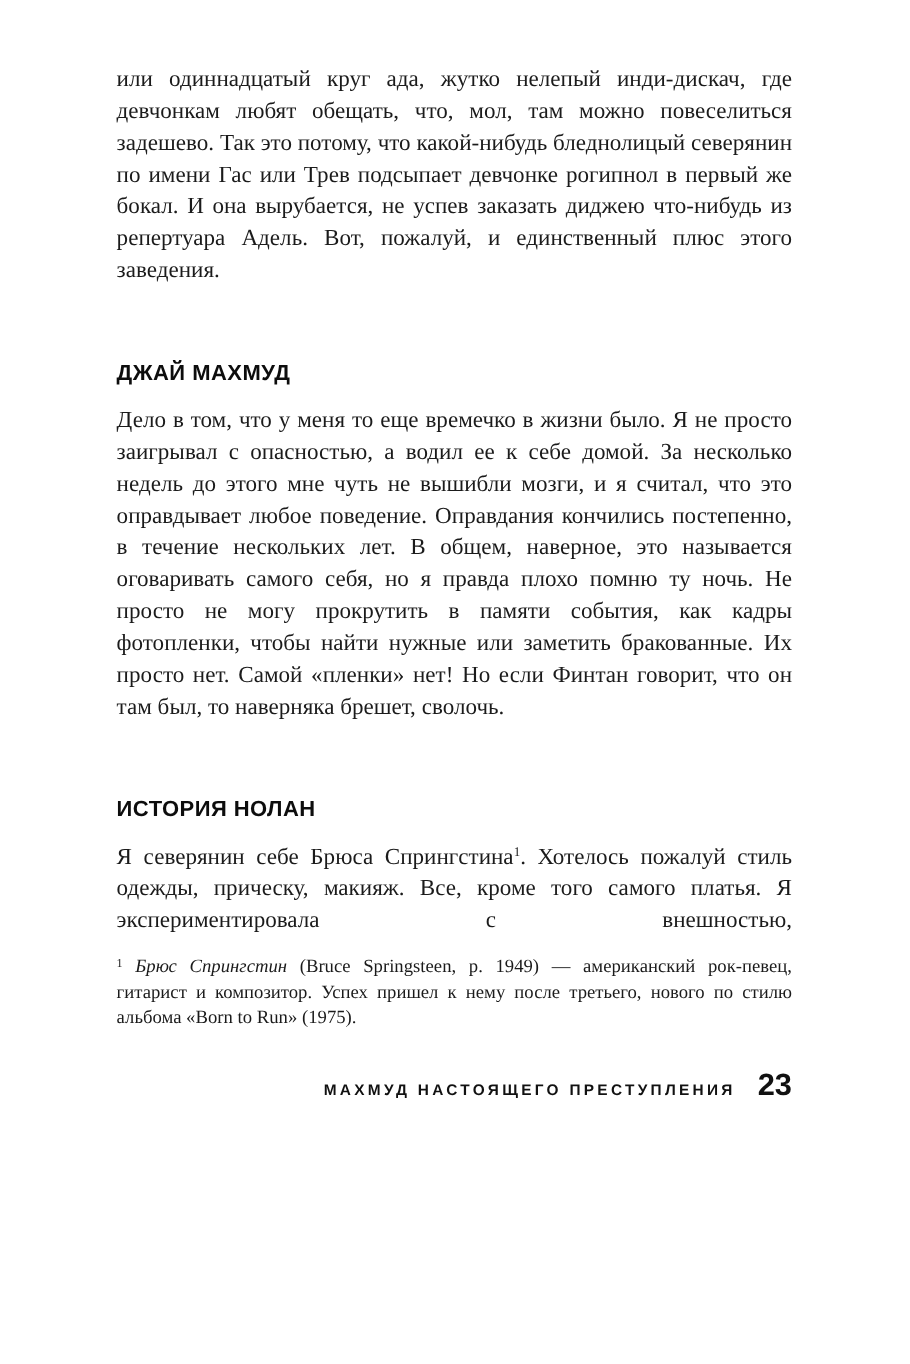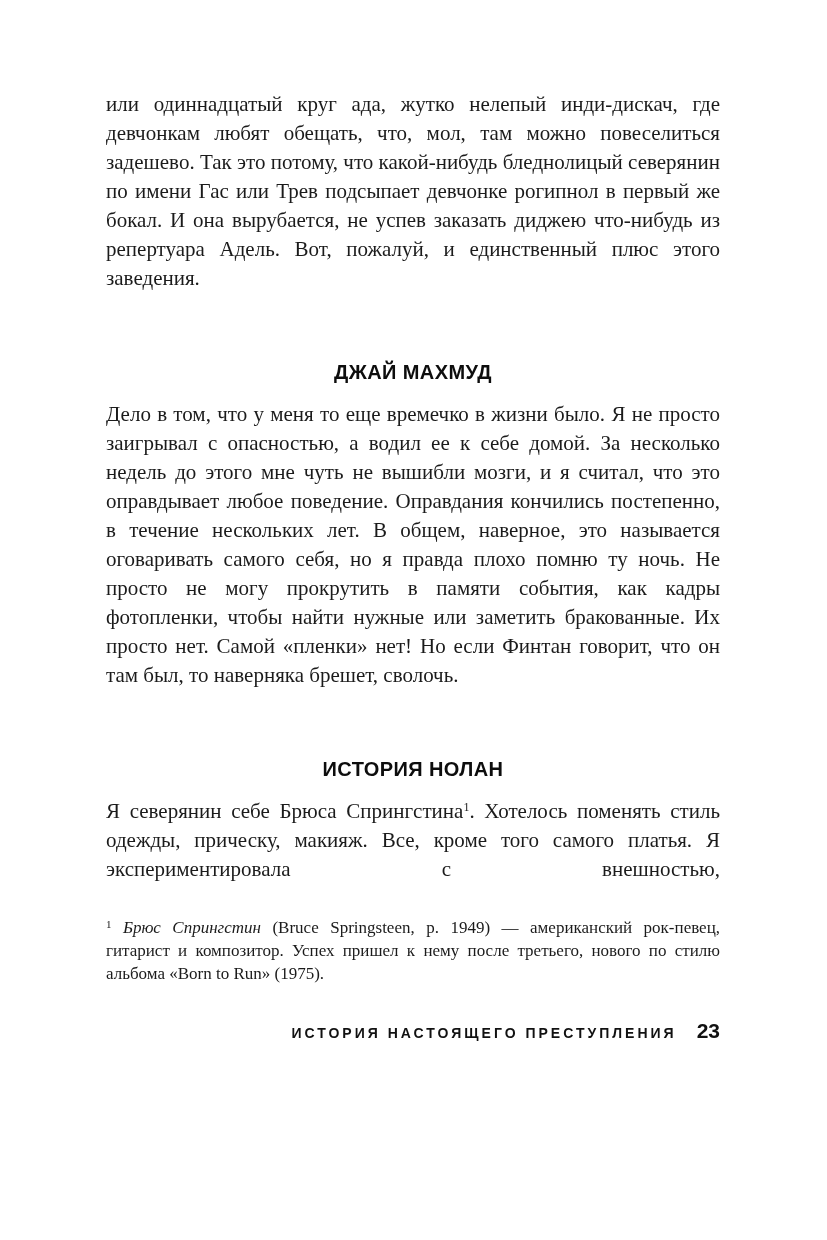--- a/index.html
+++ b/index.html
@@ -8,50 +8,49 @@
     width: 827px;
     height: 1240px;
     font-family: "Liberation Serif", "DejaVu Serif", serif;
     color: #1a1a1a;
     overflow: hidden;
   }
   .page {
     width: 827px;
     height: 1240px;
     background: #ffffff;
-    padding: 90px 107px 0 106px;
+    padding: 57px 107px 0 106px;
   }
   .body-par {
     font-size: 21px;
     line-height: 29px;
     text-align: justify;
     color: #1b1b1b;
   }
   .justify-last {
     text-align-last: justify;
   }
   .section-header {
     font-family: "Liberation Sans", "DejaVu Sans", sans-serif;
     font-weight: 700;
     font-size: 20px;
     letter-spacing: 0.4px;
     color: #0d0d0d;
     margin-top: 68px;
     margin-bottom: 16px;
-    text-align: center;
   }
   sup.fn-ref, sup.fn-marker {
     font-size: 12px;
     line-height: 0;
     vertical-align: baseline;
     position: relative;
     top: -7px;
   }
   .footnote {
-    margin-top: 32px;
+    margin-top: 16px;
   }
   .footnote-par {
     font-size: 17px;
     line-height: 23px;
     text-align: justify;
     color: #1b1b1b;
   }
   .footnote-par sup.fn-marker { top: -5px; font-size: 11px; }
   .page-footer {
     margin-top: 34px;
@@ -63,41 +62,41 @@
   .running-title {
     font-family: "Liberation Sans", "DejaVu Sans", sans-serif;
     font-weight: 700;
     font-size: 14px;
     letter-spacing: 3px;
     color: #111111;
   }
   .page-number {
     font-family: "Liberation Sans", "DejaVu Sans", sans-serif;
     font-weight: 700;
-    font-size: 21px;
+    font-size: 28px;
     color: #111111;
   }
 </style>
 </head>
 <body>
 
 <div class="page">
 
   <p class="body-par">или одиннадцатый круг ада, жутко нелепый инди-дискач, где девчонкам любят обещать, что, мол, там можно повеселиться задешево. Так это потому, что какой-нибудь бледнолицый северянин по имени Гас или Трев подсыпает девчонке рогипнол в первый же бокал. И она вырубается, не успев заказать диджею что-нибудь из репертуара Адель. Вот, пожалуй, и единственный плюс этого заведения.</p>
 
   <h2 class="section-header">ДЖАЙ МАХМУД</h2>
 
   <p class="body-par">Дело в том, что у меня то еще времечко в жизни было. Я не просто заигрывал с опасностью, а водил ее к себе домой. За несколько недель до этого мне чуть не вышибли мозги, и я считал, что это оправдывает любое поведение. Оправдания кончились постепенно, в течение нескольких лет. В общем, наверное, это называется оговаривать самого себя, но я правда плохо помню ту ночь. Не просто не могу прокрутить в памяти события, как кадры фотопленки, чтобы найти нужные или заметить бракованные. Их просто нет. Самой «пленки» нет! Но если Финтан говорит, что он там был, то наверняка брешет, сволочь.</p>
 
   <h2 class="section-header">ИСТОРИЯ НОЛАН</h2>
 
-  <p class="body-par justify-last"><span>Я северянин себе Брюса Спрингстина</span><sup class="fn-ref">1</sup><span>. Хотелось поменять стиль одежды, прическу, макияж. Все, кроме того самого платья. Я экспериментировала с внешностью,</span></p>
+  <p class="body-par justify-last"><span>Я северянин себе Брюса Спрингстина</span><sup class="fn-ref">1</sup><span>. Хотелось пожалуй стиль одежды, прическу, макияж. Все, кроме того самого платья. Я экспериментировала с внешностью,</span></p>
 
   <div class="footnote">
     <p class="footnote-par"><sup class="fn-marker">1</sup> <i>Брюс Спрингстин</i><span> (Bruce Springsteen, р. 1949) — американский рок-певец, гитарист и композитор. Успех пришел к нему после третьего, нового по стилю альбома «Born to Run» (1975).</span></p>
   </div>
 
   <footer class="page-footer">
-    <span class="running-title">ИСТОРИЯ НАСТОЯЩЕГО ПРЕСТУПЛЕНИЯ</span>
+    <span class="running-title">МАХМУД НАСТОЯЩЕГО ПРЕСТУПЛЕНИЯ</span>
     <span class="page-number">23</span>
   </footer>
 
 </div>
 
 </body></html>

